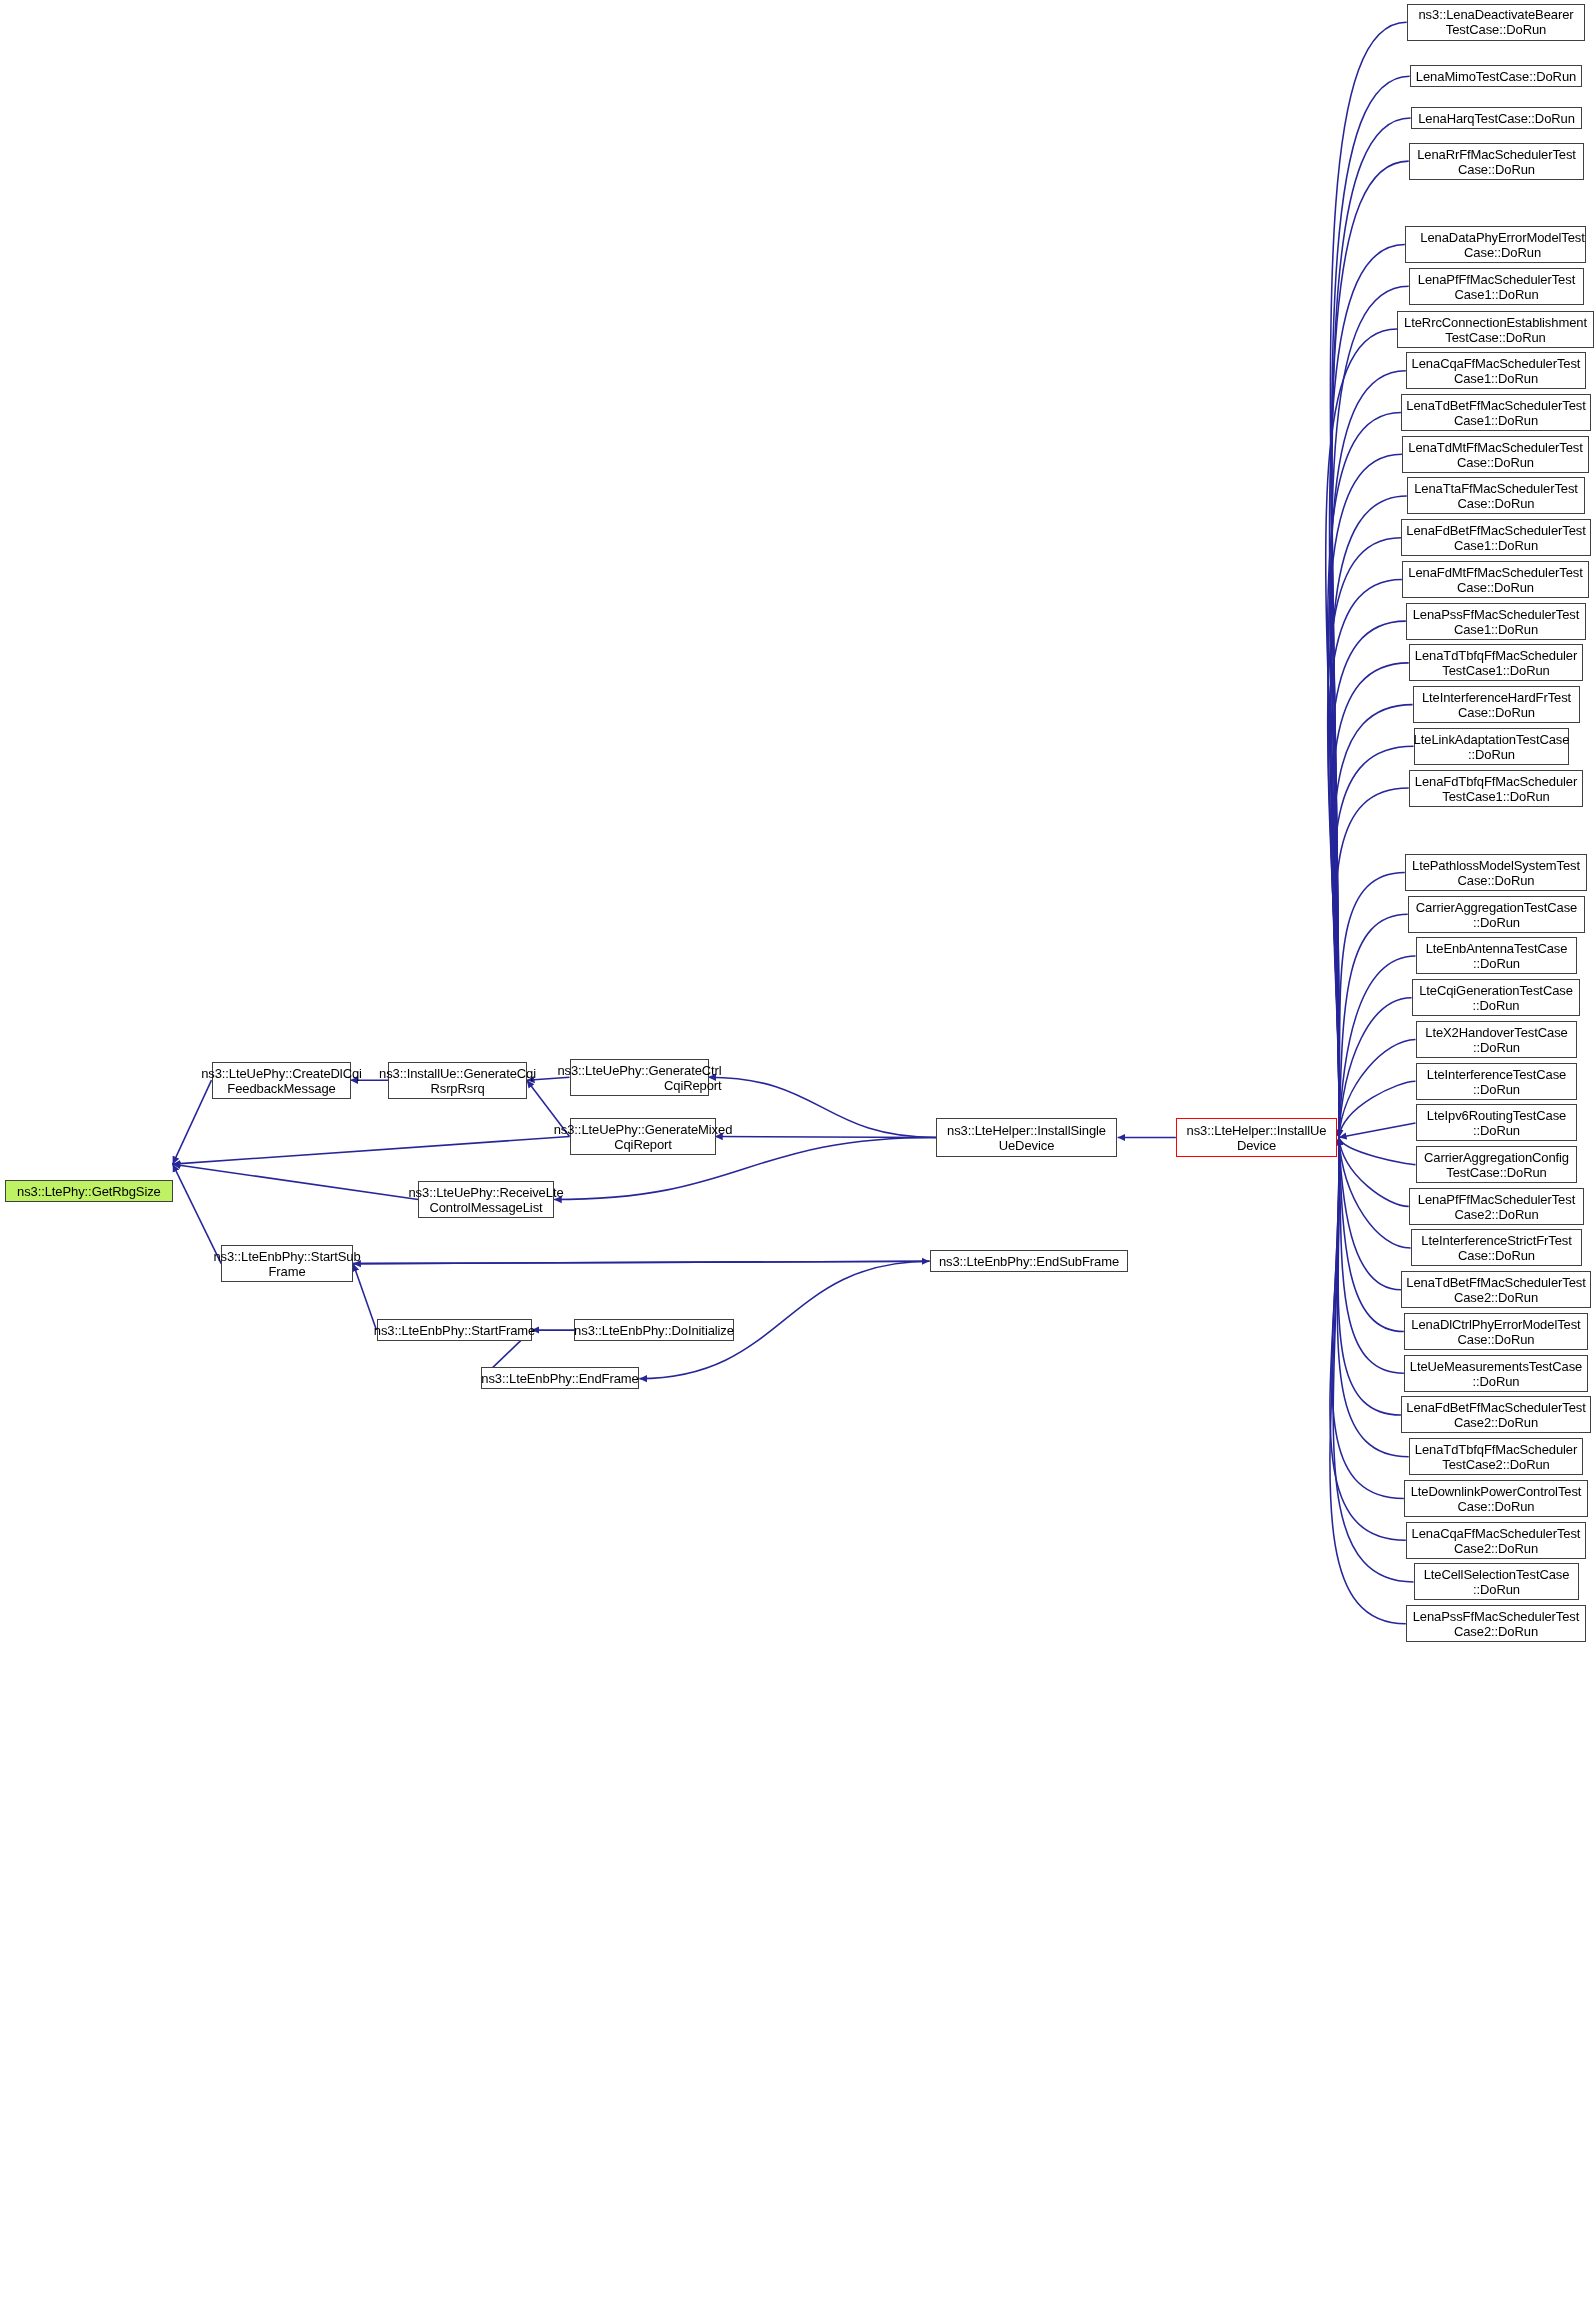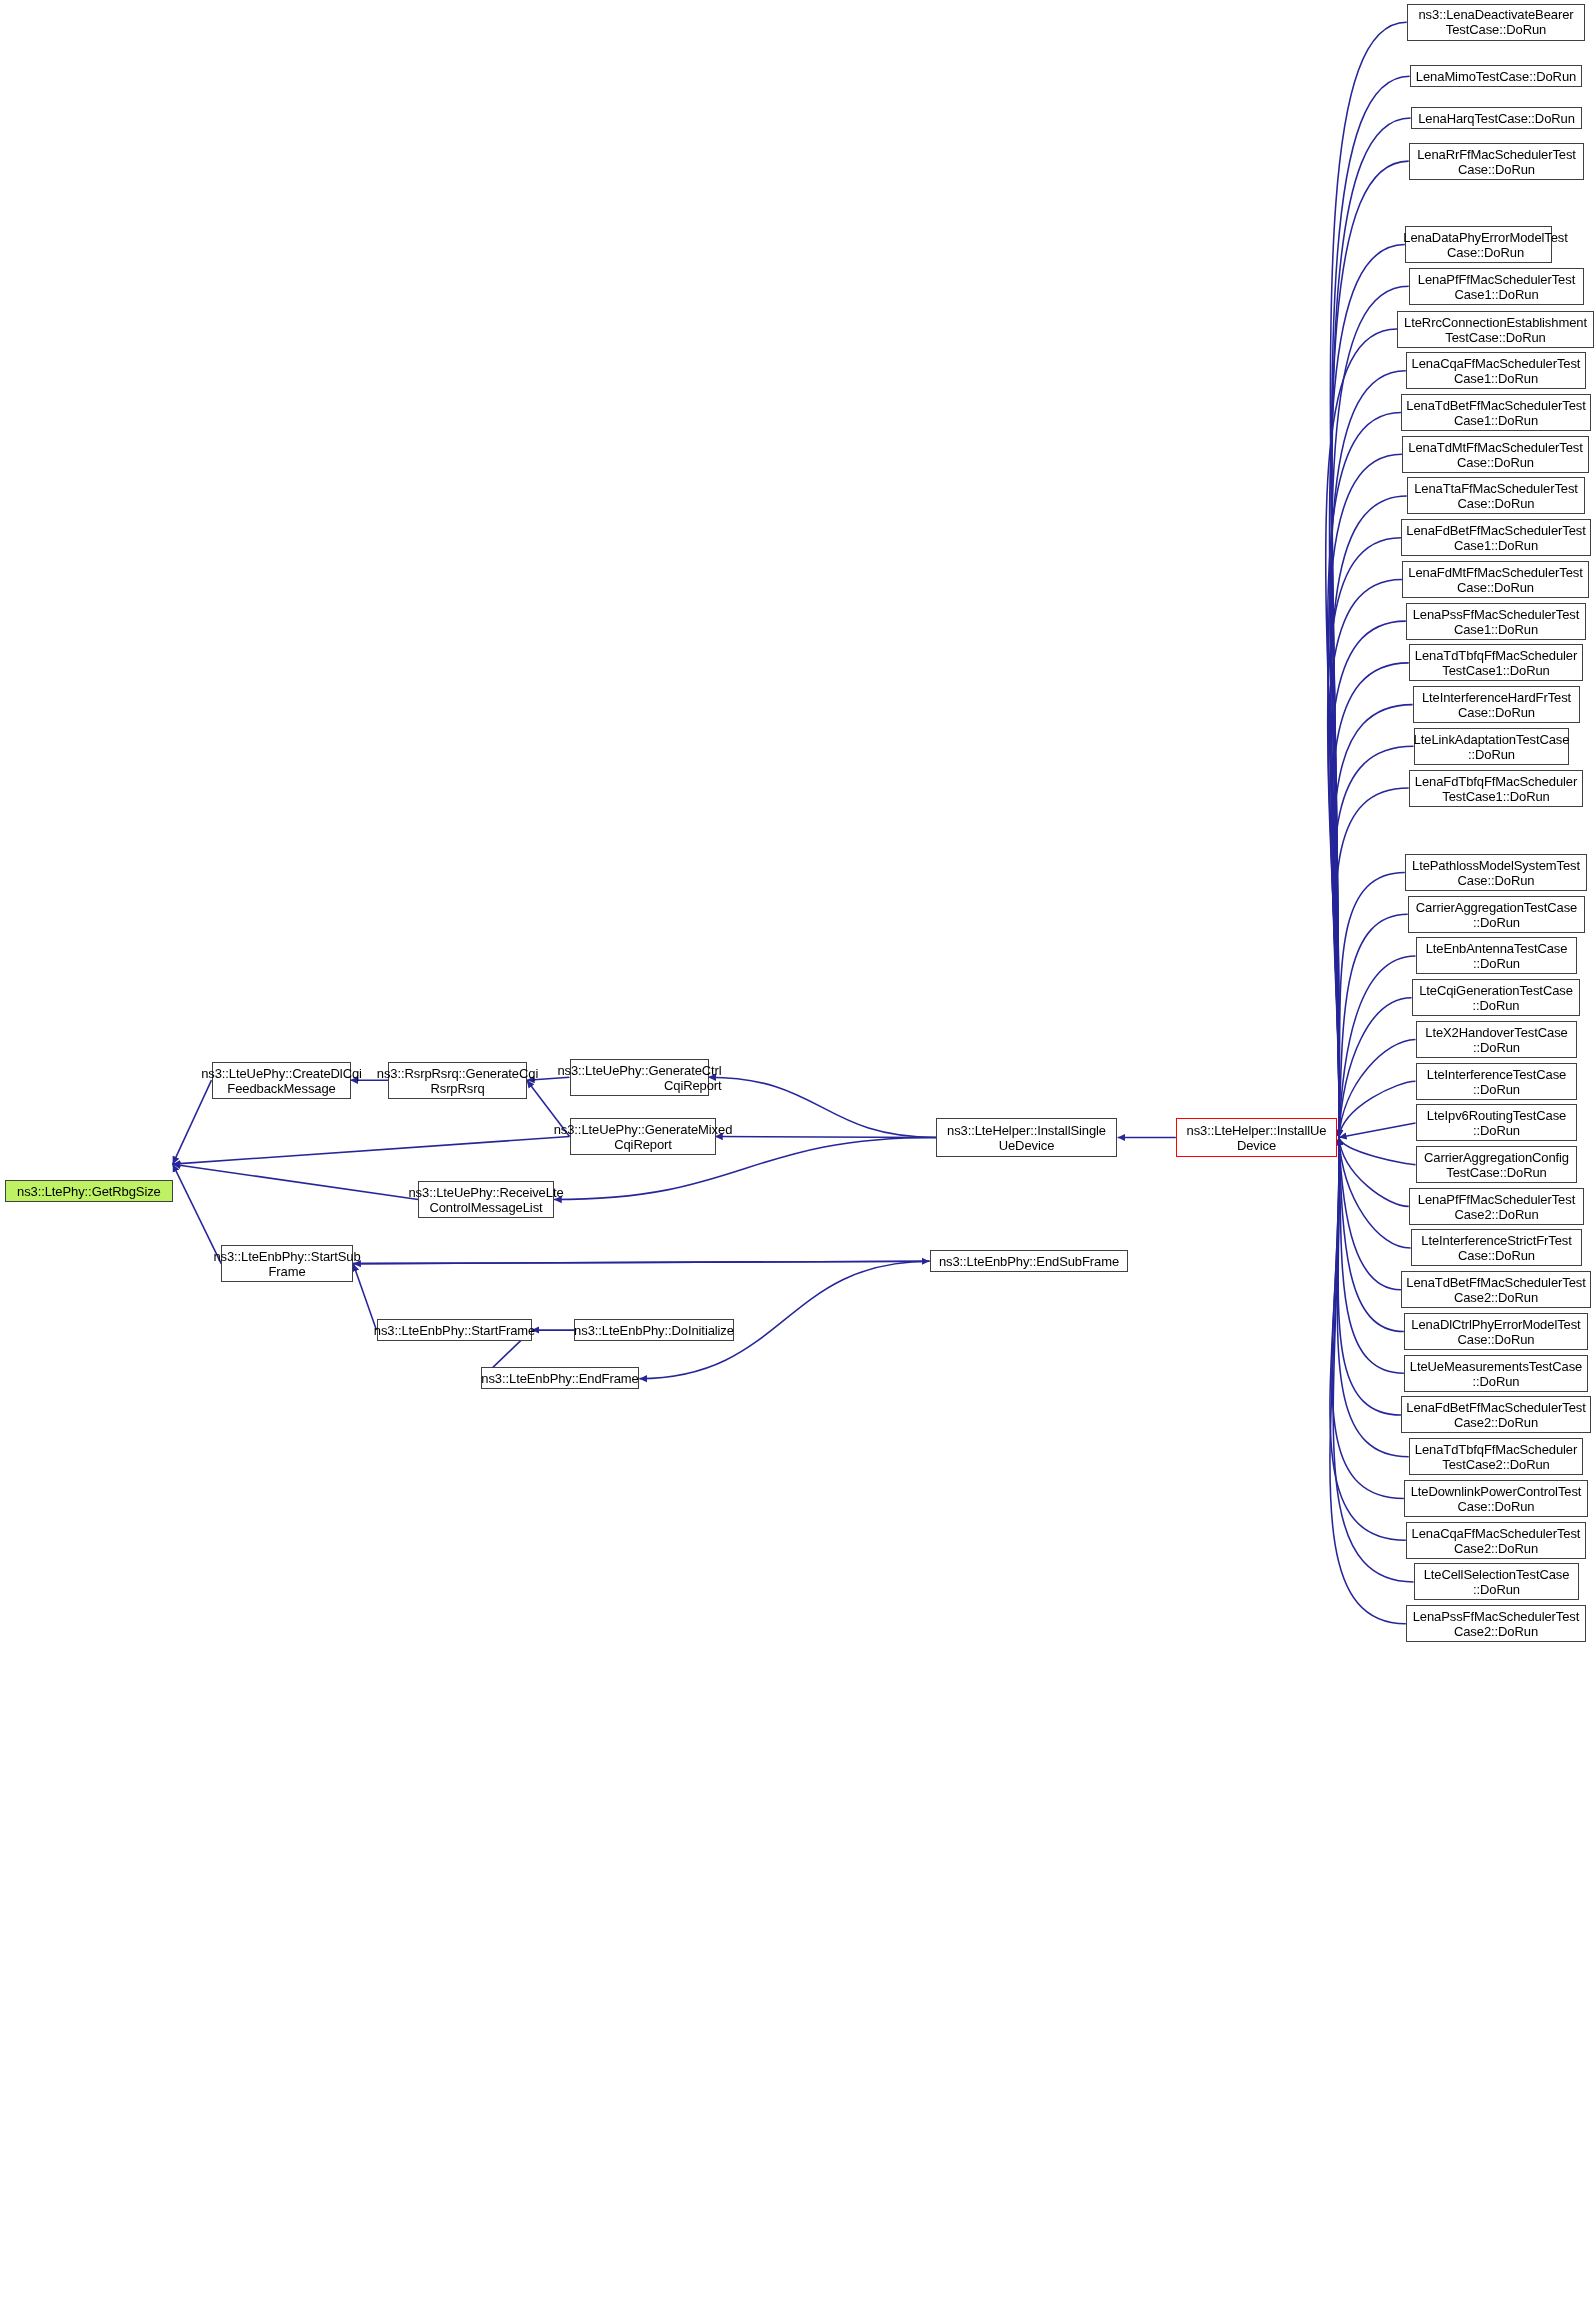--- a/index.html
+++ b/index.html
@@ -116,21 +116,21 @@
         <path d="M1447,1544 C1335.4,1544 1384,1376.6 1380,1172" marker-end="url(#arrowL)"></path>
         <path d="M1449,1587 C1329,1587 1384,1400.25 1380,1172" marker-end="url(#arrowL)"></path>
         <path d="M1457,1630 C1337,1630 1384,1423.9 1380,1172" marker-end="url(#arrowL)"></path>
         <path d="M1449,1673 C1329,1673 1384,1447.55 1380,1172" marker-end="url(#arrowL)"></path>
       </g>
   </svg>
   <div id="nodes">
       <div class="node highlight" style="left: 4.9px; top: 1153px; width: 168px; height: 22px;">ns3::LtePhy::GetRbgSize</div>
       <div class="node" style="left: 212px; top: 1062px; width: 139px; height: 37px;">ns3::LteUePhy::CreateDlCqi
 FeedbackMessage</div>
-      <div class="node" style="left: 388px; top: 1062px; width: 139px; height: 37px;">ns3::RsrpRsrq::GenerateCqi
+      <div class="node" style="left: 388px; top: 1062px; width: 139px; height: 37px;">ns3::InstallUe::GenerateCqi
 RsrpRsrq</div>
       <div class="node" style="left: 570px; top: 1059px; width: 139px; height: 37px; text-align: right;">ns3::LteUePhy::GenerateCtrl
 CqiReport</div>
       <div class="node" style="left: 570px; top: 1118px; width: 146px; height: 37px;">ns3::LteUePhy::GenerateMixed
 CqiReport</div>
       <div class="node" style="left: 418px; top: 1181px; width: 136px; height: 37px;">ns3::LteUePhy::ReceiveLte
 ControlMessageList</div>
       <div class="node" style="left: 221px; top: 1245px; width: 132px; height: 37px;">ns3::LteEnbPhy::StartSub
 Frame</div>
       <div class="node" style="left: 377px; top: 1319px; width: 155px; height: 22px;">ns3::LteEnbPhy::StartFrame</div>
@@ -140,21 +140,21 @@
       <div class="node" style="left: 936px; top: 1118px; width: 181px; height: 39px;">ns3::LteHelper::InstallSingle
 UeDevice</div>
       <div class="node current" style="left: 1176px; top: 1118px; width: 161px; height: 39px;">ns3::LteHelper::InstallUe
 Device</div>
       <div class="node" style="left: 1407px; top: 3.9px; width: 178px; height: 37px;">ns3::LenaDeactivateBearer
 TestCase::DoRun</div>
       <div class="node" style="left: 1410px; top: 65px; width: 172px; height: 22px;">LenaMimoTestCase::DoRun</div>
       <div class="node" style="left: 1411px; top: 107px; width: 171px; height: 22px;">LenaHarqTestCase::DoRun</div>
       <div class="node" style="left: 1409px; top: 143px; width: 175px; height: 37px;">LenaRrFfMacSchedulerTest
 Case::DoRun</div>
-      <div class="node" style="left: 1405px; top: 226px; width: 147px; height: 37px; padding-left: 17px;">LenaDataPhyErrorModelTest
+      <div class="node" style="left: 1405px; top: 226px; width: 181px; height: 37px; padding-left: 17px;">LenaDataPhyErrorModelTest
 Case::DoRun</div>
       <div class="node" style="left: 1409px; top: 268px; width: 175px; height: 37px;">LenaPfFfMacSchedulerTest
 Case1::DoRun</div>
       <div class="node" style="left: 1397px; top: 311px; width: 197px; height: 37px;">LteRrcConnectionEstablishment
 TestCase::DoRun</div>
       <div class="node" style="left: 1406px; top: 352px; width: 180px; height: 37px;">LenaCqaFfMacSchedulerTest
 Case1::DoRun</div>
       <div class="node" style="left: 1401px; top: 394px; width: 190px; height: 37px;">LenaTdBetFfMacSchedulerTest
 Case1::DoRun</div>
       <div class="node" style="left: 1402px; top: 436px; width: 187px; height: 37px;">LenaTdMtFfMacSchedulerTest

